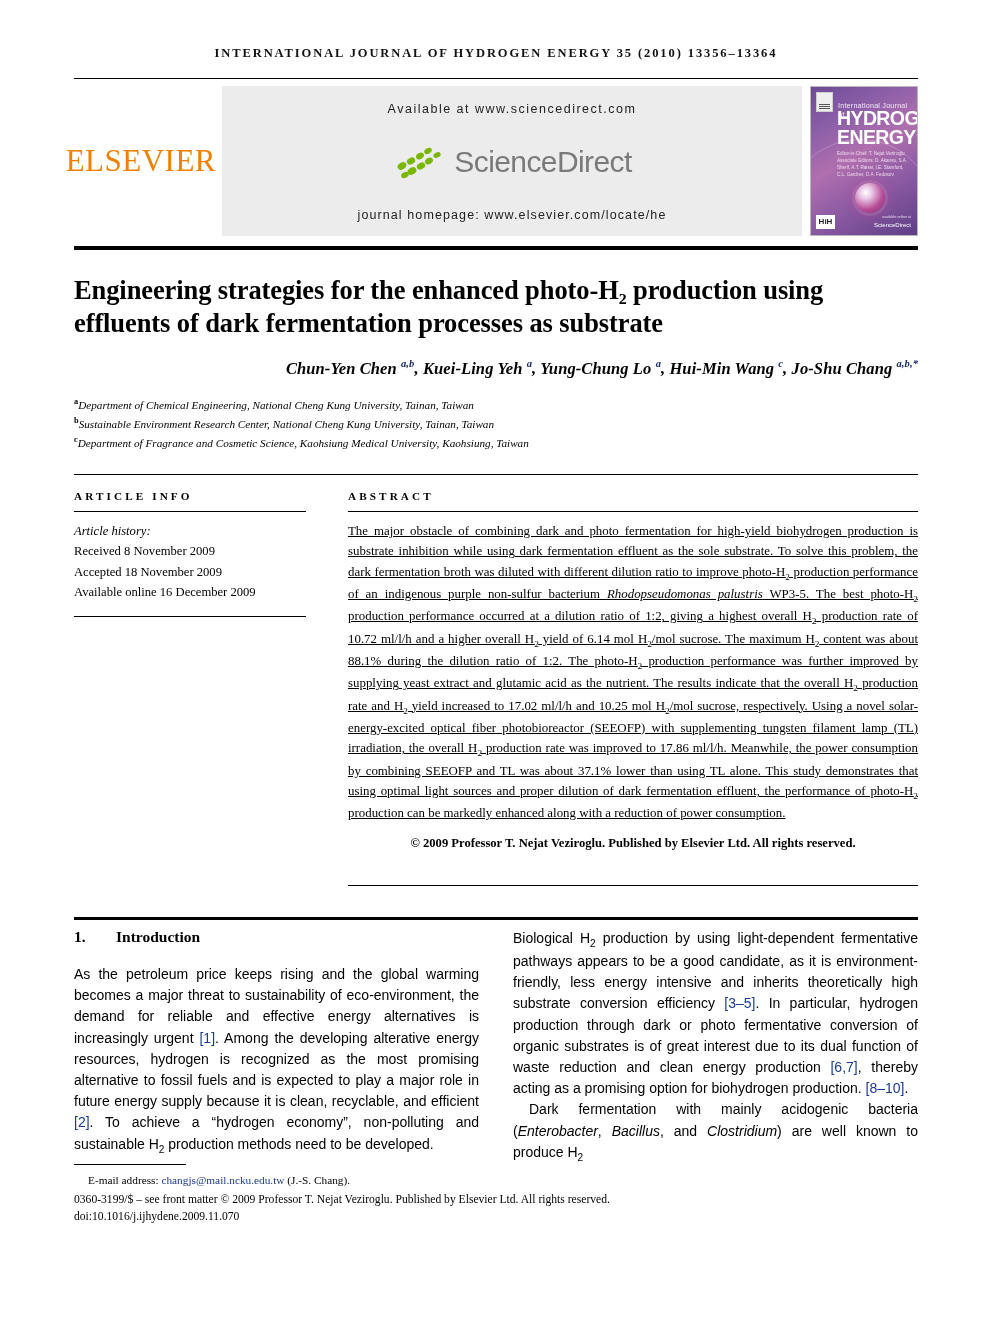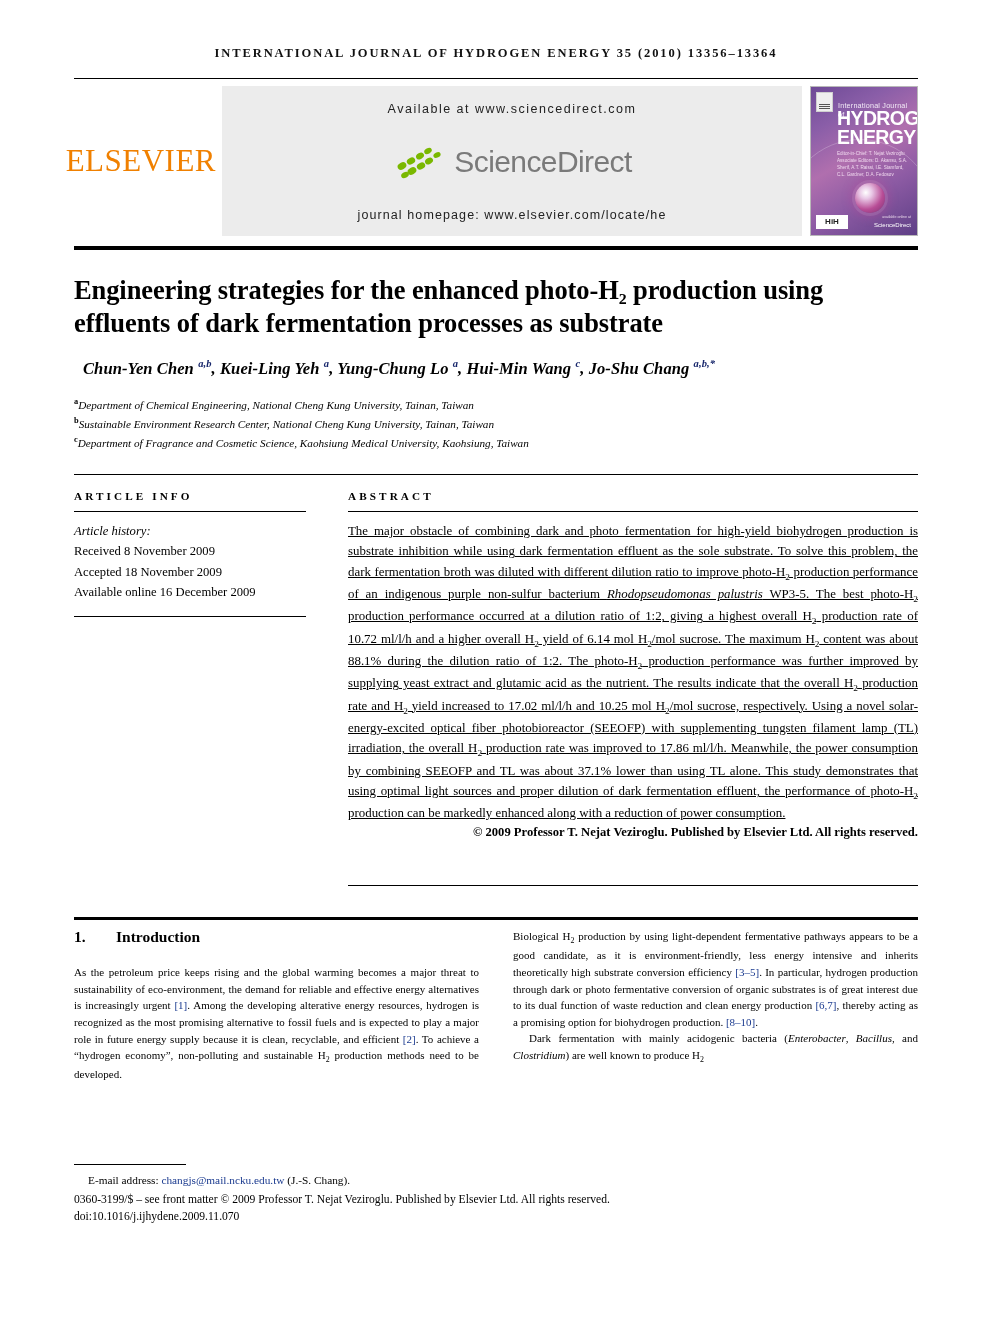--- a/index.html
+++ b/index.html
@@ -111,21 +111,21 @@
     position:absolute; left:44px; top:96px; width:30px; height:30px;
     border-radius:50%;
     background: radial-gradient(circle at 36% 32%, #ffffff 0%, #e9c8e6 22%, #b84d96 60%, #7a2f72 100%);
     box-shadow: 0 0 0 3px rgba(255,255,255,0.10), 0 0 10px 4px rgba(180,70,150,0.45);
   }
   .cover .cv-arc{
     position:absolute; left:-26px; top:52px; width:150px; height:150px;
     border:1px solid rgba(255,255,255,0.22); border-radius:50%;
   }
   .cover .cv-hih{
-    position:absolute; left:5px; bottom:6px; width:32px; height:14px;
+    position:absolute; left:5px; bottom:6px; width:19px; height:14px;
     background:#fff; color:#222; font-family:"Liberation Sans",sans-serif;
     font-weight:bold; font-size:8px; text-align:center; line-height:14px;
   }
   .cover .cv-sd{
     position:absolute; right:6px; bottom:7px;
     font-family:"Liberation Sans",sans-serif; font-size:6px; color:#fff;
   }
   .cover .cv-sdtop{
     position:absolute; right:6px; bottom:16px;
     font-family:"Liberation Sans",sans-serif; font-size:3.6px; color:#e8d6ea;
@@ -137,24 +137,25 @@
   }
 
   
   .title {
     position: absolute; left: 74px; right: 74px; top: 256px;
     font-family: "Liberation Serif", serif;
     font-weight: bold; font-size: 26.5px; line-height: 1.24;
     letter-spacing: -0.1px;
   }
   .authors {
-    position: absolute; left: 83px; right: 74px; top: 358px;
+    position: absolute; left: 70px; right: 74px; top: 358px;
     font-family: "Liberation Serif", serif;
     font-style: italic; font-weight: bold; font-size: 16.5px;
     letter-spacing: 0.1px;
+    text-align: right;
   }
   .authors sup { font-size: 10.5px; color:#17266b; font-style: italic; }
   .affil {
     position: absolute; left: 74px; right: 74px; top: 395px;
     font-family: "Liberation Serif", serif;
     font-style: italic; font-size: 11.2px; line-height: 1.55;
   }
   .affil sup { font-weight:bold; font-style:normal; font-size:8.4px; }
 
   
@@ -189,21 +190,21 @@
   .abstract {
     font-family:"Liberation Serif", serif;
     font-size: 12.9px; line-height: 1.585;
     text-align: justify;
     text-decoration: underline;
   }
   .abstract .it { font-style: italic; }
   .copyright {
     font-family:"Liberation Serif", serif;
     font-size: 12.6px; font-weight: bold;
-    text-align: right; margin-top: 1px;
+    text-align: center; margin-top: 12px;
   }
   .rule-abs-end {
     position:absolute; left:348px; width:570px; top:885px;
     border-top: 1.6px solid #000;
   }
 
   
   .rule-body {
     position:absolute; left:74px; right:74px; top:917px;
     border-top: 3.6px solid #000;
@@ -212,22 +213,22 @@
     position:absolute; left:74px; top:928px; width:844px;
     display:flex; gap: 34px;
   }
   .bodycol { width: 405px; }
   .h1row {
     display:flex; font-family:"Liberation Serif", serif;
     font-weight:bold; font-size:15.5px; margin-bottom: 18px;
   }
   .h1num { width: 42px; }
   .bodytext {
-    font-family:Liberation Serif, serif;
-    font-size: 11px; line-height: 1.515;
+    font-family:Liberation Sans, sans-serif;
+    font-size: 14px; line-height: 1.515;
     text-align: justify;
   }
   .bodytext .it { font-style: italic; }
   .indent { text-indent: 16px; }
   a.ref, .ref {
     color: #1a3a8f; text-decoration: none;
   }
 
   
   .fn-rule {

